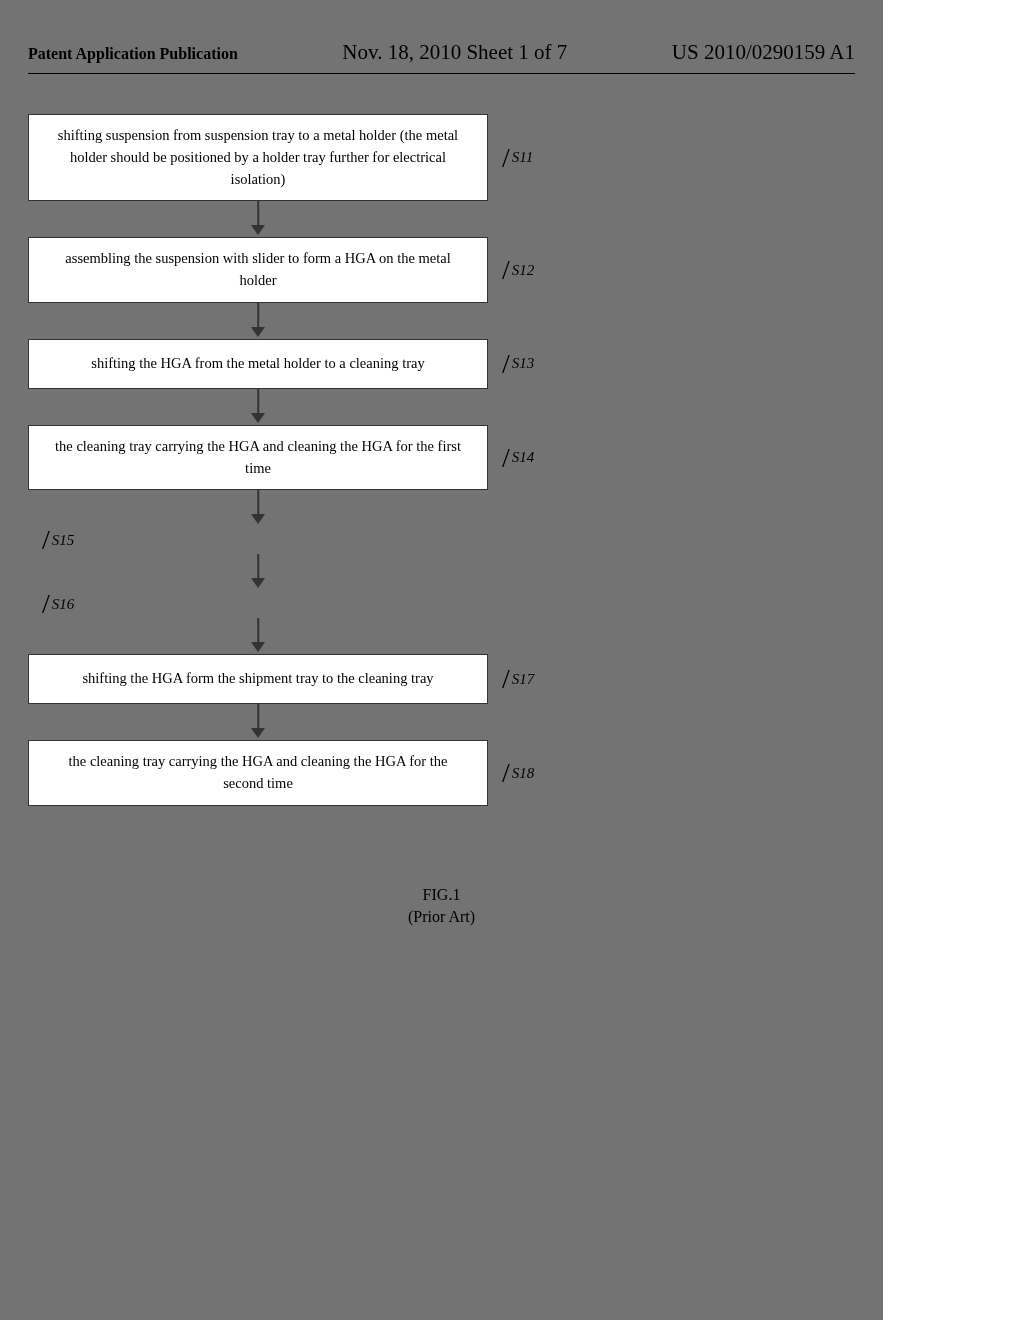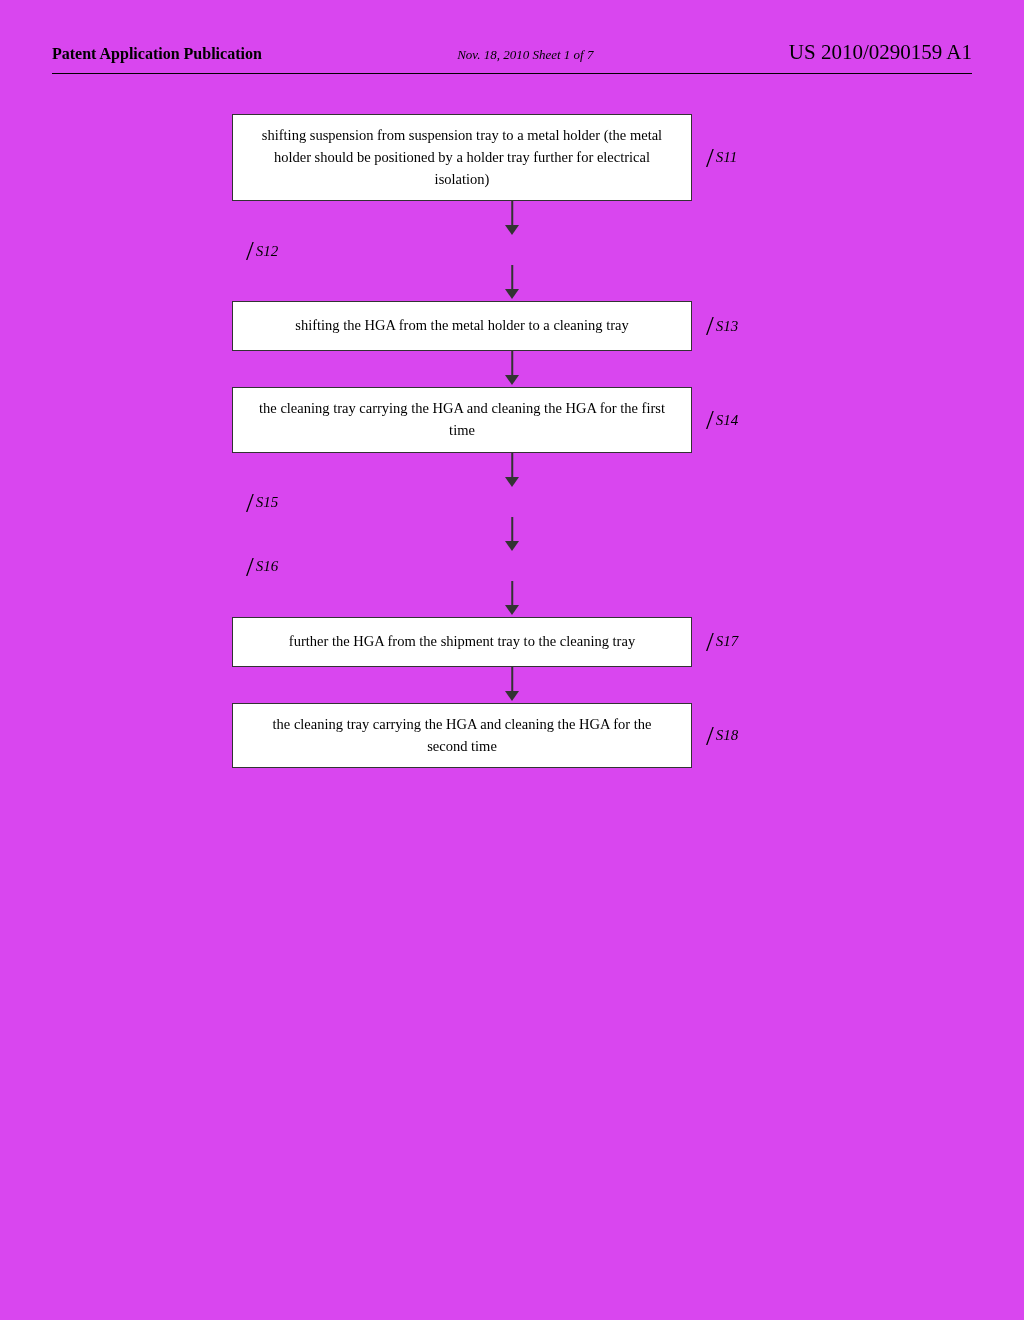--- a/index.html
+++ b/index.html
@@ -10,54 +10,52 @@
 
     body {
       background: #ffffff;
       font-family: 'Times New Roman', Times, serif;
       width: 1024px;
       min-height: 1320px;
       position: relative;
     }
 
     .page {
-      width: 1024px;
+      width: 883px;
       min-height: 1320px;
-      background: #d946ef;
-      padding: 40px 52px;
+      background: #737373;
+      padding: 40px 28px;
       position: relative;
     }
 
     .header {
       display: flex;
       justify-content: space-between;
       align-items: baseline;
       border-bottom: 1px solid #000;
       padding-bottom: 8px;
       margin-bottom: 40px;
     }
 
     .header-left {
       font-weight: bold;
       font-size: 16px;
     }
 
     .header-center {
-      font-size: 13px;
-      font-style: italic;
+      font-size: 21px;
     }
 
     .header-right {
       font-size: 21px;
     }
 
     .flowchart {
       display: flex;
       flex-direction: column;
-      align-items: center;
       margin-top: 12px;
       position: relative;
     }
 
     .step-row {
       display: flex;
       align-items: center;
       position: relative;
       width: 560px;
     }
@@ -151,20 +149,21 @@
   <div class="flowchart" id="flowchart">
   <div class="step-row">
         <div class="step-box">shifting suspension from suspension tray to a metal holder (the metal holder should be positioned by a holder tray further for electrical isolation)</div>
         <div class="step-label">
           <span class="slash">/</span>
           <span>S11</span>
         </div>
       </div>
       <div class="arrow-down"></div>
       <div class="step-row">
+        <div class="step-box">assembling the suspension with slider to form a HGA on the metal holder</div>
         <div class="step-label">
           <span class="slash">/</span>
           <span>S12</span>
         </div>
       </div>
       <div class="arrow-down"></div>
       <div class="step-row">
         <div class="step-box">shifting the HGA from the metal holder to a cleaning tray</div>
         <div class="step-label">
           <span class="slash">/</span>
@@ -188,30 +187,34 @@
       </div>
       <div class="arrow-down"></div>
       <div class="step-row">
         <div class="step-label">
           <span class="slash">/</span>
           <span>S16</span>
         </div>
       </div>
       <div class="arrow-down"></div>
       <div class="step-row">
-        <div class="step-box">further the HGA from the shipment tray to the cleaning tray</div>
+        <div class="step-box">shifting the HGA form the shipment tray to the cleaning tray</div>
         <div class="step-label">
           <span class="slash">/</span>
           <span>S17</span>
         </div>
       </div>
       <div class="arrow-down"></div>
       <div class="step-row">
         <div class="step-box">the cleaning tray carrying the HGA and cleaning the HGA for the second time</div>
         <div class="step-label">
           <span class="slash">/</span>
           <span>S18</span>
         </div>
       </div>
     </div>
 
+  <div class="figure-caption">
+    <div class="fig-title">FIG.1</div>
+    <div class="fig-subtitle">(Prior Art)</div>
+  </div>
 
 </div>
 
 </body></html>

